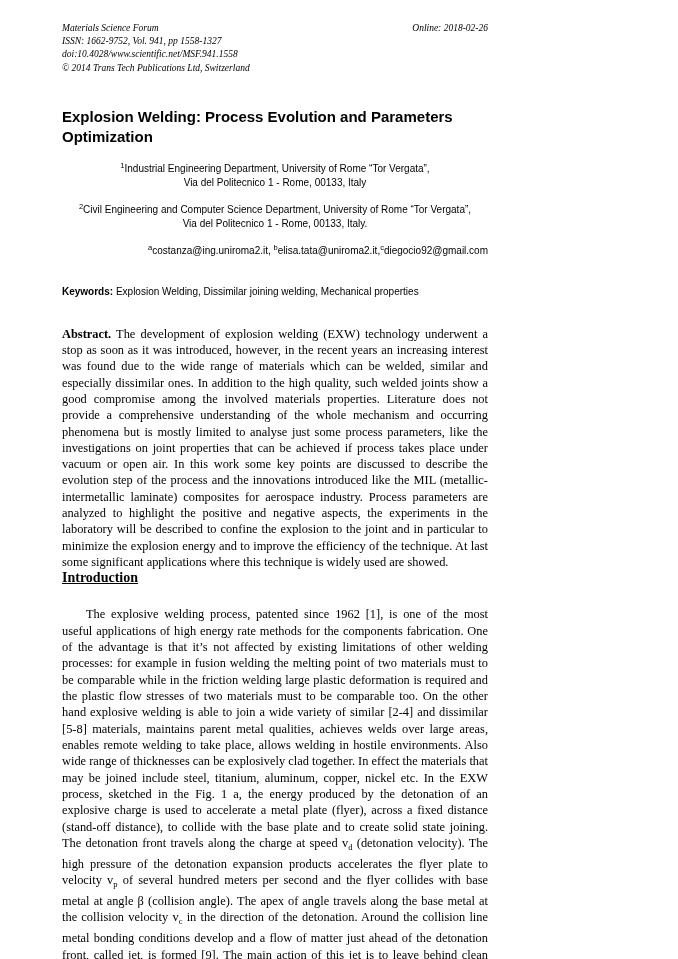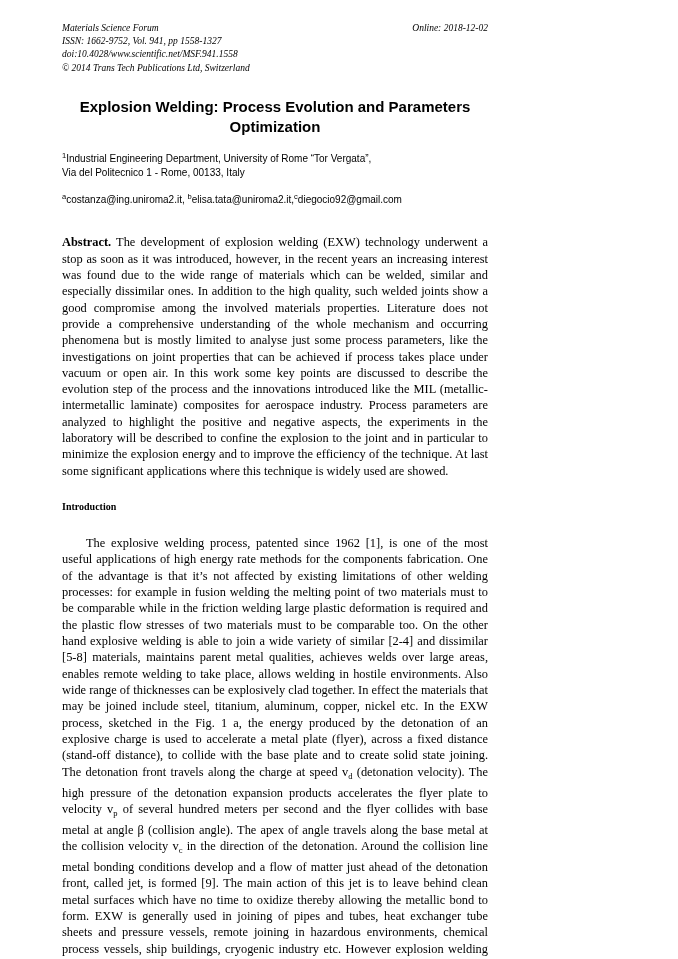--- a/index.html
+++ b/index.html
@@ -29,50 +29,51 @@
     align-items: flex-start;
     font-style: italic;
     font-size: 9.5px;
     line-height: 13.2px;
   }
   .header-left div { white-space: nowrap; }
   .header-right { font-size: 9.5px; font-style: italic; padding-top: 0px; }
 
   
   .title {
-    text-align: center;
+    text-align: left;
     font-family: "Liberation Sans", sans-serif;
     font-weight: bold;
     font-size: 15px;
     line-height: 20px;
-    margin-top: 22px;
+    margin-top: 32px;
   }
 
   
   .authors {
     text-align: center;
     font-family: "Liberation Sans", sans-serif;
     font-size: 13.5px;
     line-height: 18px;
     margin-top: 14px;
   }
   .authors sup { font-size: 8.5px; vertical-align: super; }
 
   
   .affiliations {
+    text-align: center;
     font-family: "Liberation Sans", sans-serif;
     font-size: 10px;
     line-height: 14px;
     margin-top: 12px;
   }
   .aff-block { margin-bottom: 10px; }
   .affiliations sup { font-size: 7.5px; vertical-align: super; }
 
   .emails {
-    text-align: left;
+    text-align: right;
     font-family: "Liberation Sans", sans-serif;
     font-size: 10px;
     line-height: 14px;
     margin-top: 2px;
   }
   .emails sup { font-size: 7.5px; vertical-align: super; }
 
   
   .keywords {
     font-family: "Liberation Sans", sans-serif;
@@ -86,24 +87,24 @@
   .abstract {
     margin-top: 27px;
     font-size: 12.4px;
     line-height: 16.3px;
     text-align: justify;
   }
   .abstract b { font-weight: bold; }
 
   
   .section-head {
-    margin-top: 20px;
     font-weight: bold;
-    font-size: 10px;
+    font-size: 14px;
     line-height: 16px;
+    text-decoration: underline;
   }
   .body-par {
     margin-top: 20px;
     font-size: 12.4px;
     line-height: 16.35px;
     text-align: justify;
     text-indent: 24px;
   }
   .body-par sub { font-size: 8.5px; vertical-align: sub; }
 </style>
@@ -112,37 +113,44 @@
 
 <div class="page">
 
   <div class="header">
     <div class="header-left">
       <div>Materials Science Forum</div>
       <div>ISSN: 1662-9752, Vol. 941, pp 1558-1327</div>
       <div>doi:10.4028/www.scientific.net/MSF.941.1558</div>
       <div>© 2014 Trans Tech Publications Ltd, Switzerland</div>
     </div>
-    <div class="header-right">Online: 2018-12-02</div>
+    <div class="header-right">Online: 2018-02-26</div>
   </div>
 
   <div class="title">Explosion Welding: Process Evolution and Parameters Optimization</div>
 
 
   <div class="affiliations">
     <div class="aff-block">
       <sup>1</sup><span>Industrial Engineering Department, University of Rome “Tor Vergata”,</span><br>
       <span>Via del Politecnico 1 - Rome, 00133, Italy</span>
     </div>
+    <div class="aff-block">
+      <sup>2</sup><span>Civil Engineering and Computer Science Department, University of Rome “Tor Vergata”,</span><br>
+      <span>Via del Politecnico 1 - Rome, 00133, Italy.</span>
+    </div>
   </div>
 
   <div class="emails">
     <sup>a</sup><span>costanza@ing.uniroma2.it, </span><sup>b</sup><span>elisa.tata@uniroma2.it,</span><sup>c</sup><span>diegocio92@gmail.com</span>
   </div>
 
+  <div class="keywords">
+    <b>Keywords:</b><span> Explosion Welding, Dissimilar joining welding, Mechanical properties</span>
+  </div>
 
   <div class="abstract">
     <b>Abstract.</b><span>  The development of explosion welding (EXW) technology underwent a stop as soon as it was introduced, however, in the recent years an increasing interest was found due to the wide range of materials which can be welded, similar and especially dissimilar ones. In addition to the high quality, such welded joints show a good compromise among the involved materials properties. Literature does not provide a comprehensive understanding of the whole mechanism and occurring phenomena but is mostly limited to analyse just some process parameters, like the investigations on joint properties that can be achieved if process takes place under vacuum or open air. In this work some key points are discussed to describe the evolution step of the process and the innovations introduced like the MIL (metallic-intermetallic laminate) composites for aerospace industry. Process parameters are analyzed to highlight the positive and negative aspects, the experiments in the laboratory will be described to confine the explosion to the joint and in particular to minimize the explosion energy and to improve the efficiency of the technique. At last some significant applications where this technique is widely used are showed.</span>
   </div>
 
   <div class="section-head">Introduction</div>
 
   <div class="body-par">
     <span>The explosive welding process, patented since 1962 [1], is one of the most useful applications of high energy rate methods for the components fabrication. One of the advantage is that it’s not affected by existing limitations of other welding processes: for example in fusion welding the melting point of two materials must to be comparable while in the friction welding large plastic deformation is required and the plastic flow stresses of two materials must to be comparable too. On the other hand explosive welding is able to join a wide variety of similar [2-4] and dissimilar [5-8] materials, maintains parent metal qualities, achieves welds over large areas, enables remote welding to take place, allows welding in hostile environments. Also wide range of thicknesses can be explosively clad together. In effect the materials that may be joined include steel, titanium, aluminum, copper, nickel etc. In the EXW process, sketched in the Fig. 1 a, the energy produced by the detonation of an explosive charge is used to accelerate a metal plate (flyer), across a fixed distance (stand-off distance), to collide with the base plate and to create solid state joining. The detonation front travels along the charge at speed v</span><sub>d</sub><span> (detonation velocity). The high pressure of the detonation expansion products accelerates the flyer plate to velocity v</span><sub>p</sub><span> of several hundred meters per second and the flyer collides with base metal at angle β (collision angle). The apex of angle travels along the base metal at the collision velocity v</span><sub>c</sub><span> in the direction of the detonation. Around the collision line metal bonding conditions develop and a flow of matter just ahead of the detonation front, called jet, is formed [9]. The main action of this jet is to leave behind clean metal surfaces which have no time to oxidize thereby allowing the metallic bond to form. EXW is generally used in joining of pipes and tubes, heat exchanger tube sheets and pressure vessels, remote joining in hazardous environments, chemical process vessels, ship buildings, cryogenic industry etc. However explosion welding has also some disadvantage and limitations such as: metals must have high impact resistance and ductility, noise and blast and vibrations can require protections or vacuum chamber, the geometries welded must be simple flat, cylindrical or conical.</span>
   </div>

